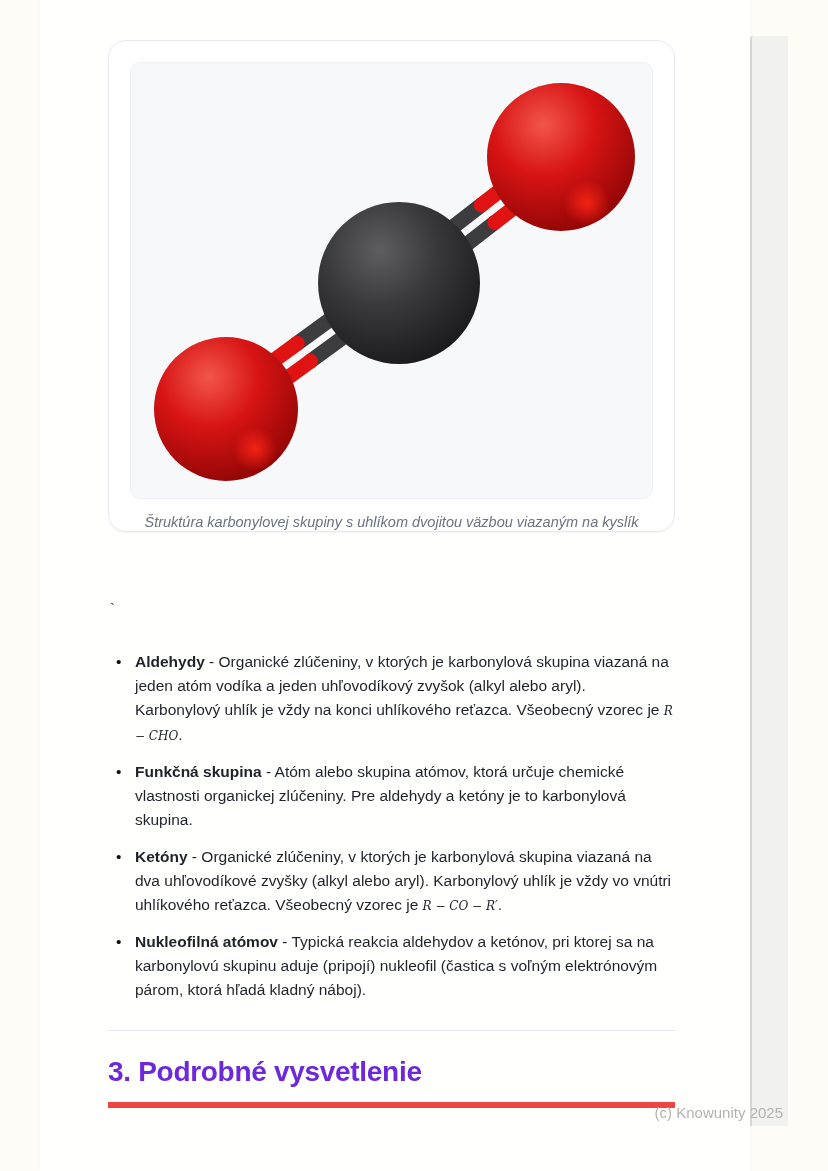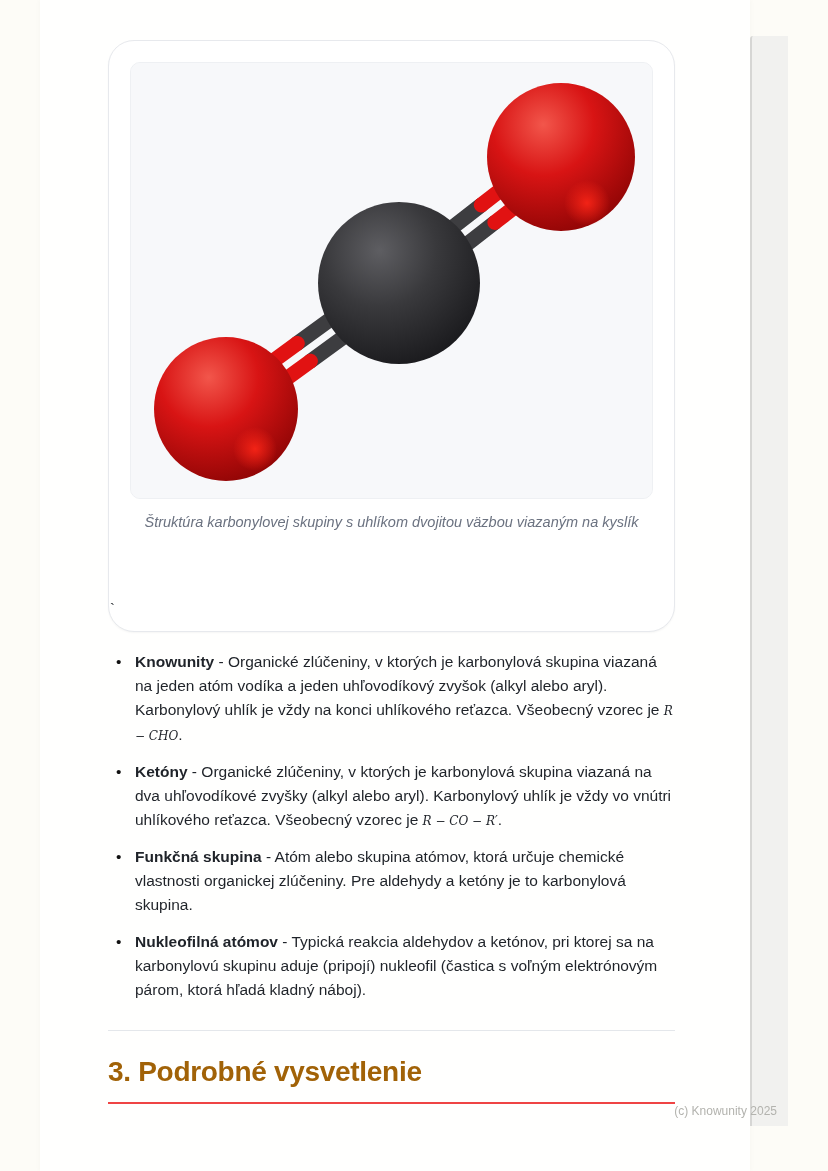--- a/index.html
+++ b/index.html
@@ -29,24 +29,24 @@
     width: 38px; height: 1090px;
     background: #f1f1ef;
     border-left: 2px solid #d6d6d4;
     border-radius: 3px 0 0 0;
   }
 
   
   .image-card {
     position: absolute;
     left: 68px; top: 40px;
-    width: 567px; height: 592px;
+    width: 567px; height: 492px;
     background: #ffffff;
     border: 1px solid #e7e9ed;
-    border-radius: 26px;
+    border-radius: 18px;
     box-shadow: 0 1px 2px rgba(0,0,0,0.04);
     padding: 21px;
   }
   .image-frame {
     width: 523px; height: 437px;
     background: #f7f8fa;
     border: 1px solid #eef0f3;
     border-radius: 10px;
     overflow: hidden;
     cursor: pointer;
@@ -105,29 +105,29 @@
     width: 567px; height: 0;
     border-top: 1px solid #e4e7eb;
   }
   .section-heading {
     position: absolute;
     left: 68px; top: 1056px;
     width: 567px;
     font-size: 28px;
     font-weight: bold;
     letter-spacing: -0.3px;
-    color: #a16207;
+    color: #6d28d9;
     padding-bottom: 14px;
-    border-bottom: 2px solid #ef4444;
+    border-bottom: 6px solid #ef4444;
   }
 
   .watermark {
     position: absolute;
-    right: 51px; top: 1104px;
-    font-size: 12px;
+    right: 45px; top: 1104px;
+    font-size: 15px;
     color: #b3b3ae;
     z-index: 5;
   }
 </style>
 </head>
 <body>
 
 <div class="screen">
 
   <div class="doc-page">
@@ -170,23 +170,23 @@
 
           <circle cx="268" cy="220" r="81" fill="url(#gC)"></circle>
         </svg>
       </div>
       <div class="image-caption">Štruktúra karbonylovej skupiny s uhlíkom dvojitou väzbou viazaným na kyslík</div>
     </div>
 
     <div class="stray-char">`</div>
 
     <ul class="def-list">
-      <li><span class="def-term">Knowunity</span><span> - Organické zlúčeniny, v ktorých je karbonylová skupina viazaná na jeden atóm vodíka a jeden uhľovodíkový zvyšok (alkyl alebo aryl). Karbonylový uhlík je vždy na konci uhlíkového reťazca. Všeobecný vzorec je </span><span class="formula">R − CHO</span><span>.</span></li>
+      <li><span class="def-term">Aldehydy</span><span> - Organické zlúčeniny, v ktorých je karbonylová skupina viazaná na jeden atóm vodíka a jeden uhľovodíkový zvyšok (alkyl alebo aryl). Karbonylový uhlík je vždy na konci uhlíkového reťazca. Všeobecný vzorec je </span><span class="formula">R − CHO</span><span>.</span></li>
+      <li><span class="def-term">Funkčná skupina</span><span> - Atóm alebo skupina atómov, ktorá určuje chemické vlastnosti organickej zlúčeniny. Pre aldehydy a ketóny je to karbonylová skupina.</span><span class="formula"></span><span></span></li>
       <li><span class="def-term">Ketóny</span><span> - Organické zlúčeniny, v ktorých je karbonylová skupina viazaná na dva uhľovodíkové zvyšky (alkyl alebo aryl). Karbonylový uhlík je vždy vo vnútri uhlíkového reťazca. Všeobecný vzorec je </span><span class="formula">R − CO − R′</span><span>.</span></li>
-      <li><span class="def-term">Funkčná skupina</span><span> - Atóm alebo skupina atómov, ktorá určuje chemické vlastnosti organickej zlúčeniny. Pre aldehydy a ketóny je to karbonylová skupina.</span><span class="formula"></span><span></span></li>
       <li><span class="def-term">Nukleofilná atómov</span><span> - Typická reakcia aldehydov a ketónov, pri ktorej sa na karbonylovú skupinu aduje (pripojí) nukleofil (častica s voľným elektrónovým párom, ktorá hľadá kladný náboj).</span><span class="formula"></span><span></span></li>
     </ul>
 
     <div class="divider-top"></div>
 
     <h2 class="section-heading">3. Podrobné vysvetlenie</h2>
 
   </div>
 
   <div class="page-edge"></div>

